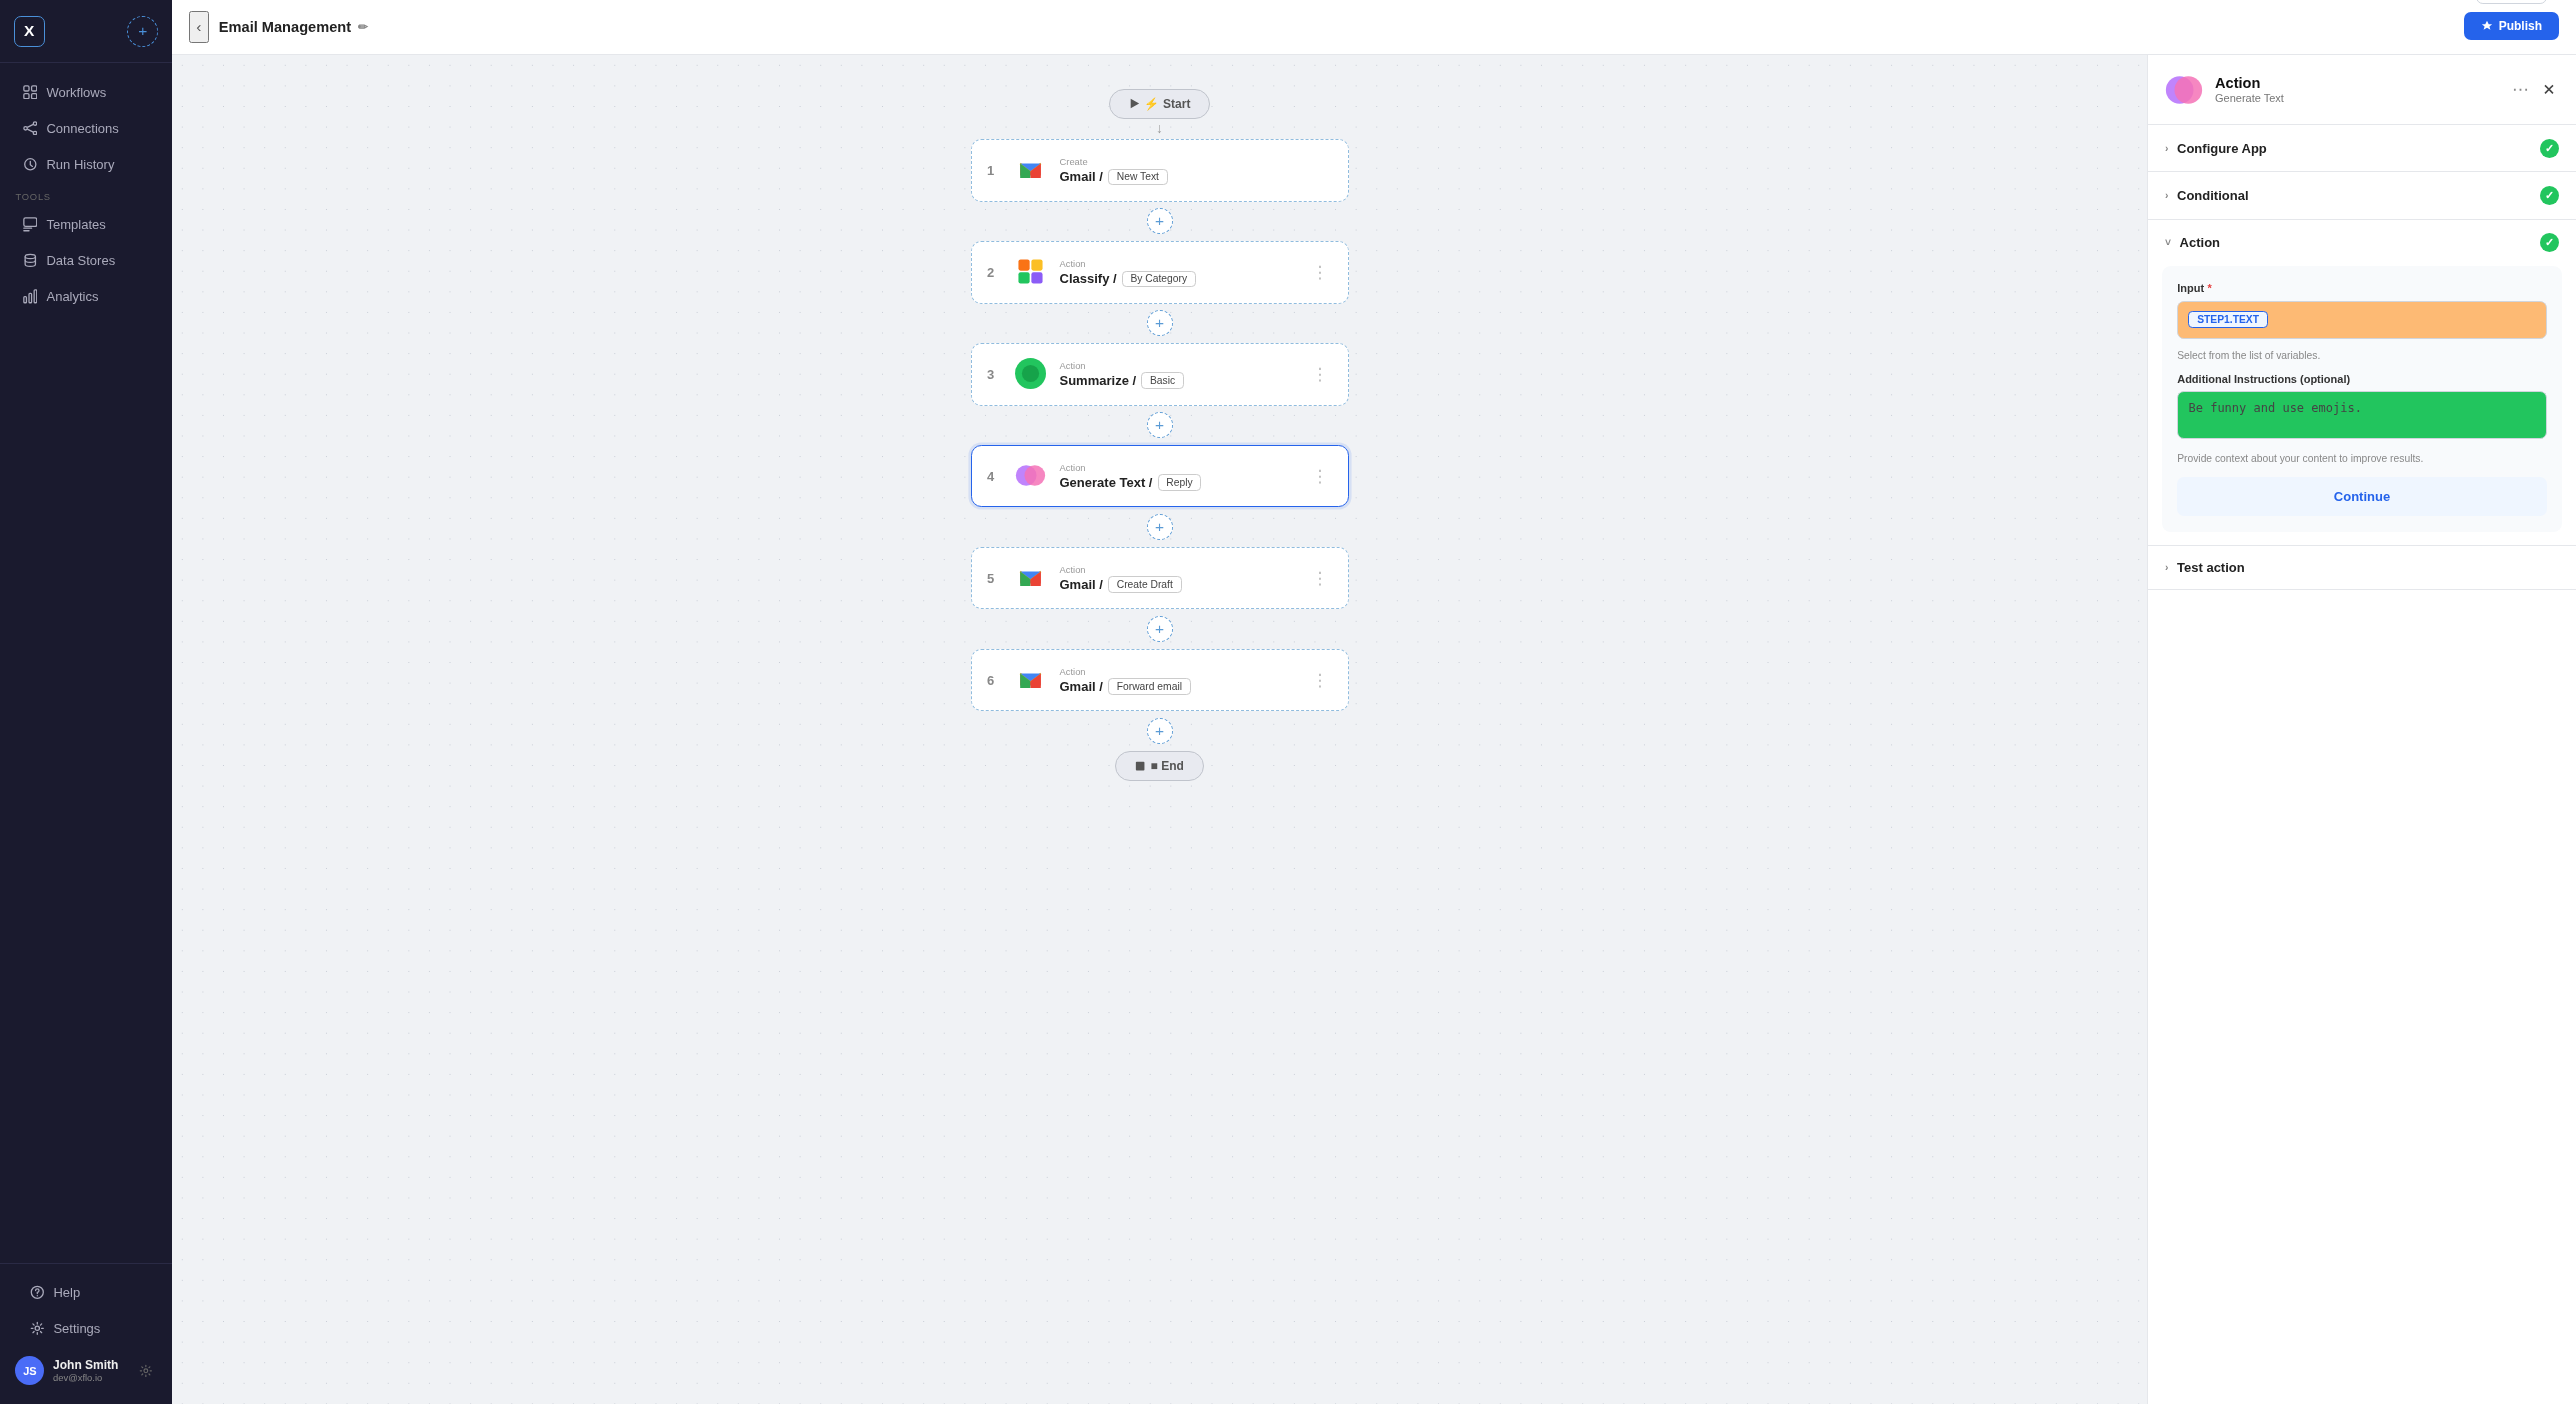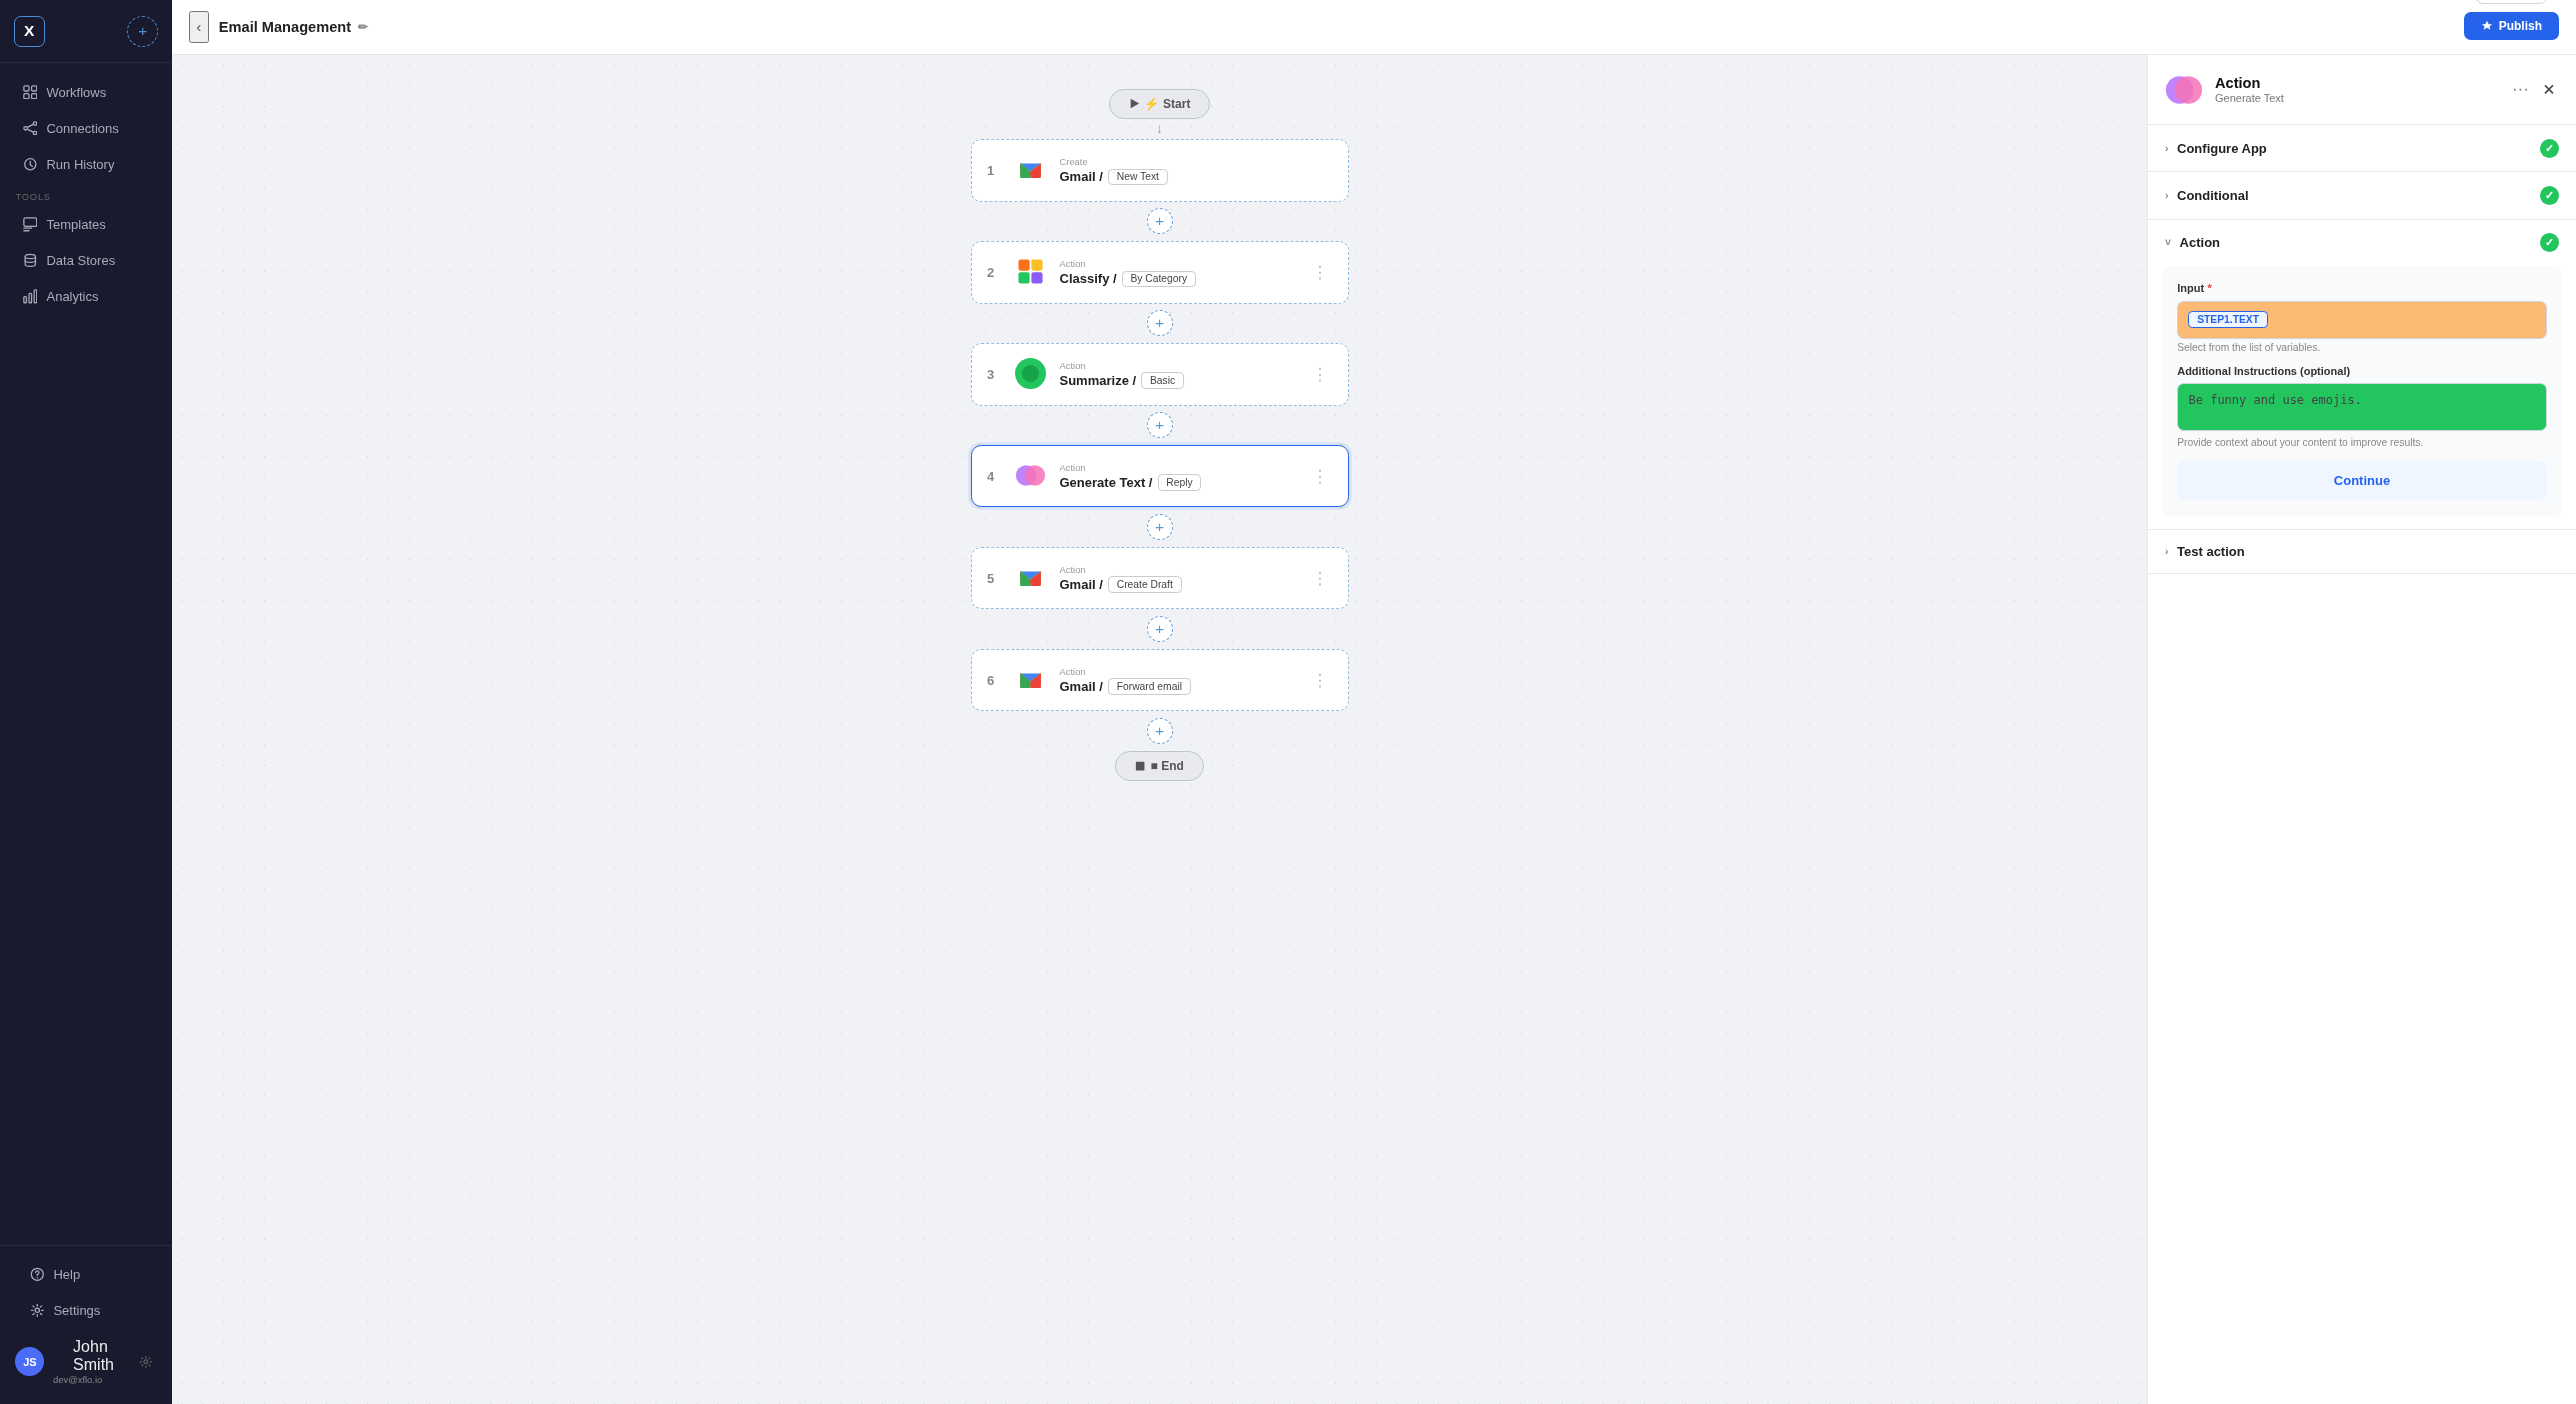--- a/index.html
+++ b/index.html
@@ -68,21 +68,21 @@
     }
     .avatar {
       width: 29px; height: 29px;
       background: #4a6cf7;
       border-radius: 50%;
       display: flex; align-items: center; justify-content: center;
       color: white; font-size: 11px; font-weight: bold;
       flex-shrink: 0;
     }
     .user-info { flex: 1; }
-    .user-name { color: #eee; font-size: 16px; font-weight: 400; margin-left: 20px; }
+    .user-name { color: #eee; font-size: 12px; font-weight: 700; }
     .user-email { color: #888; font-size: 9.4px; }
     .gear-btn { color: #666; cursor: pointer; padding: 3.4px; }
 
     
     .main { flex: 1; display: flex; flex-direction: column; overflow: hidden; }
 
     
     .topbar {
       background: white;
       height: 55px;
@@ -247,21 +247,21 @@
       min-height: 38px;
       display: flex; align-items: center; flex-wrap: wrap; gap: 5.2px;
     }
     .var-tag {
       background: #eff6ff;
       border: 1.3px solid #2563eb;
       border-radius: 4.3px;
       padding: 1.7px 7.7px;
       font-size: 10.3px; color: #2563eb; font-weight: 600;
     }
-    .hint-text { font-size: 10.3px; color: #888; margin-top: 3px; }
+    .hint-text { font-size: 10.3px; color: #888; margin-top: 11px; }
     .section-gap { height: 12px; }
     .text-input {
       width: 100%;
       border: 0.9px solid #d0d5dd;
       border-radius: 6.9px;
       padding: 8.6px 10.3px;
       font-size: 12px; color: #444;
       background: #22c55e;
       resize: none;
       outline: none;

